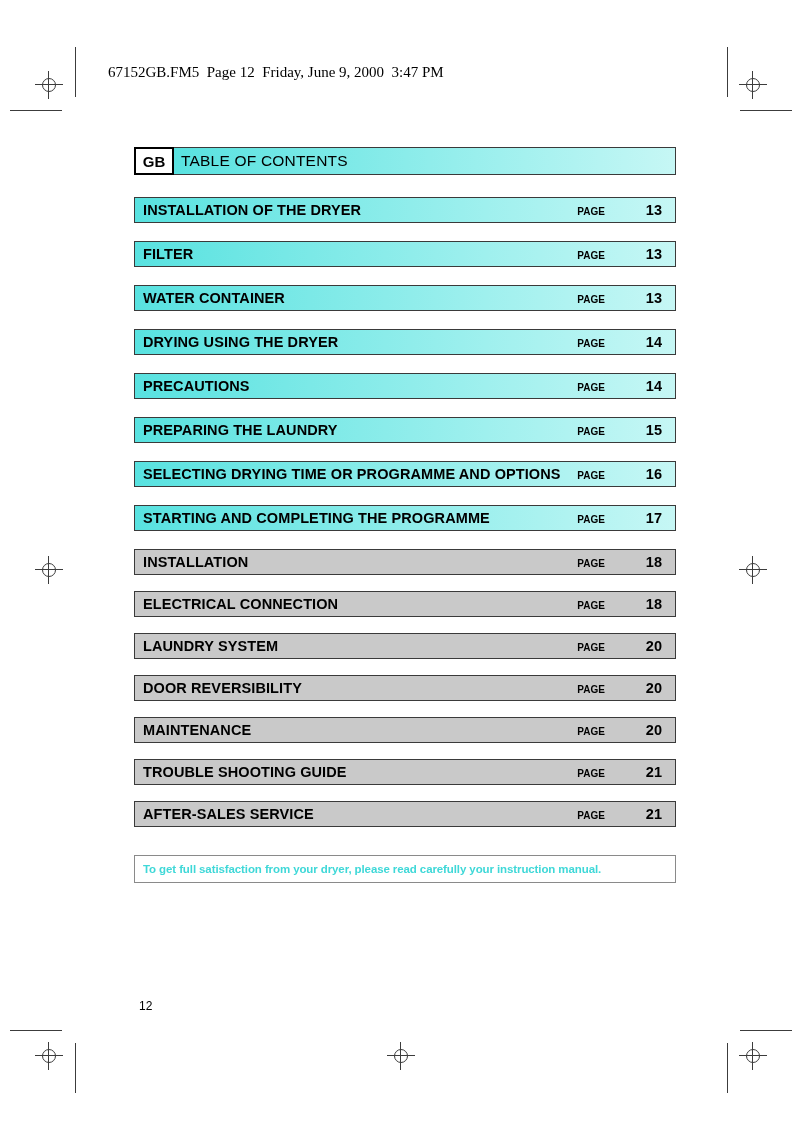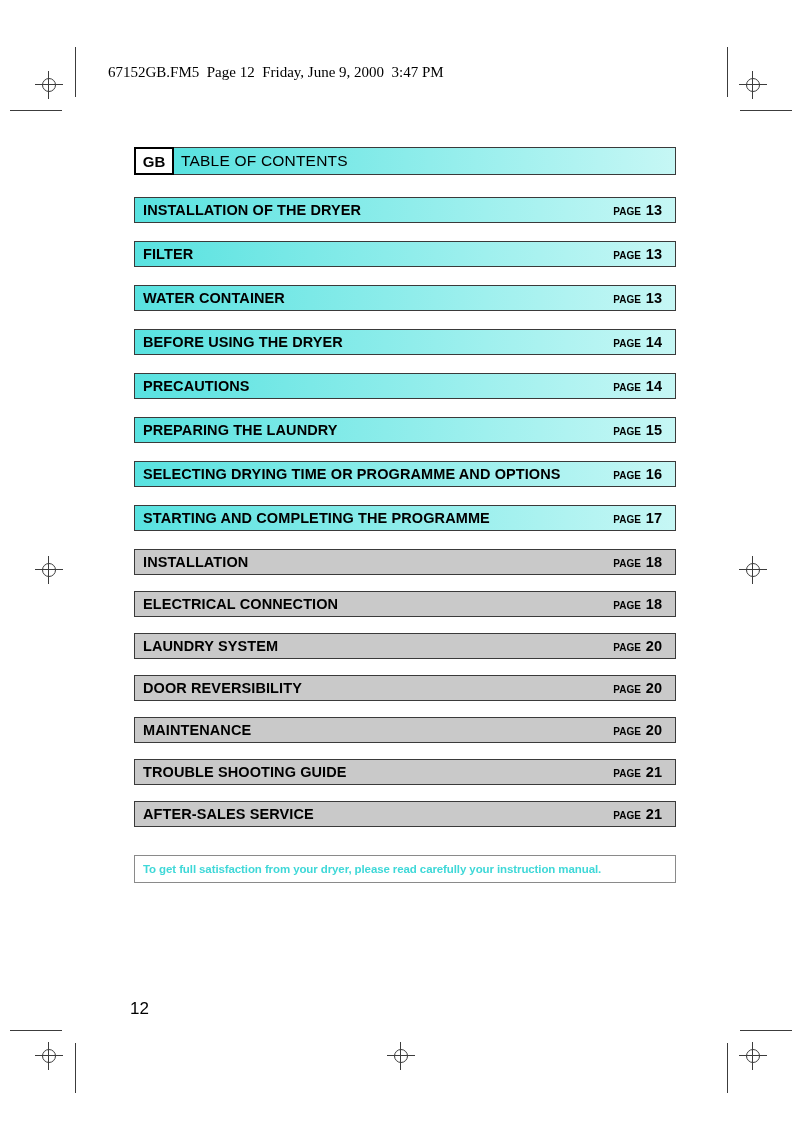--- a/index.html
+++ b/index.html
@@ -38,36 +38,36 @@
 
   
   .entry {
     height:26px; border:1px solid #3a3a3a;
     display:flex; align-items:center; justify-content:space-between;
     padding:0 13px 0 8px;
   }
   .entry.cyan { background:linear-gradient(90deg,#58e2e0 0%, #9ff0ee 65%, #c6f7f5 100%); margin-bottom:18px; }
   .entry.gray { background:#c9c9c9; margin-bottom:16px; }
   .entry-label { font-weight:bold; font-size:14.5px; color:#000; white-space:nowrap; letter-spacing:0.1px; }
-  .entry-page { display:flex; align-items:baseline; }
+  .entry-page { display:flex; align-items:baseline;gap:36px; }
   .page-word { font-weight:bold; font-size:10px; color:#000; }
   .page-num  { font-weight:bold; font-size:14.5px; color:#000; margin-left:5px;text-align:right; }
 
   
   .notice {
     margin-top:28px; height:28px; border:1px solid #8a8a8a; background:#fff;
     display:flex; align-items:center; padding:0 8px;
   }
   .notice-text {
     color:#3fd8d8; font-weight:bold; font-size:11.5px;
     letter-spacing:-0.1px; white-space:nowrap; overflow:hidden;
   }
 
   
-  .folio { position:absolute; left:130px; top:999px; font-size:17px; color:#000; }
+  .folio { position:absolute; left:139px; top:999px; font-size:12px; color:#000; }
 </style>
 </head>
 <body>
 
 <div class="print-header">67152GB.FM5  Page 12  Friday, June 9, 2000  3:47 PM</div>
 
 <div class="cropline" style="left:10px;  top:110px;  width:52px; height:1px;"></div>
 <div class="cropline" style="left:740px; top:110px;  width:52px; height:1px;"></div>
 <div class="cropline" style="left:75px;  top:47px;   width:1px;  height:50px;"></div>
 <div class="cropline" style="left:727px; top:47px;   width:1px;  height:50px;"></div>
@@ -124,21 +124,21 @@
 
   <div class="entry cyan">
     <span class="entry-label">WATER CONTAINER</span>
     <span class="entry-page">
       <span class="page-word">PAGE</span>
       <span class="page-num">13</span>
     </span>
   </div>
 
   <div class="entry cyan">
-    <span class="entry-label">BEFORE USING THE DRYER</span>
+    <span class="entry-label">DRYING USING THE DRYER</span>
     <span class="entry-page">
       <span class="page-word">PAGE</span>
       <span class="page-num">14</span>
     </span>
   </div>
 
   <div class="entry cyan">
     <span class="entry-label">PRECAUTIONS</span>
     <span class="entry-page">
       <span class="page-word">PAGE</span>

